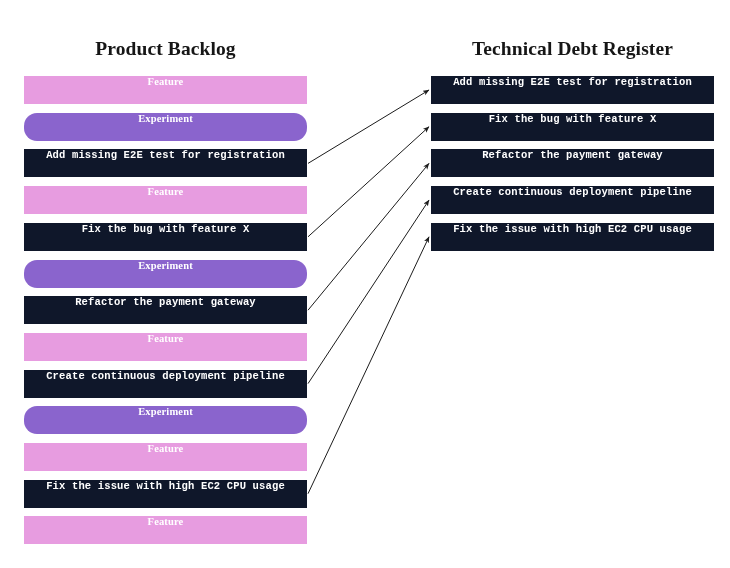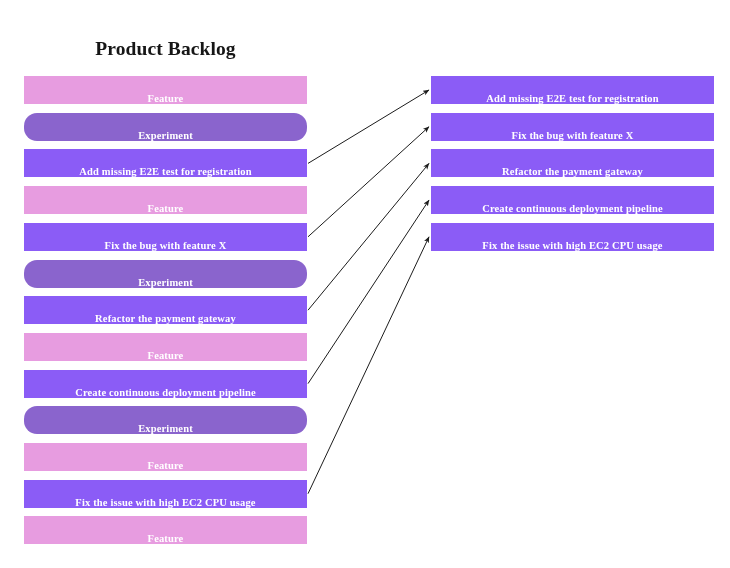--- a/index.html
+++ b/index.html
@@ -37,55 +37,56 @@
   }
   #title-left  { left: 24px;  width: 283px; top: 37px; font-family: Liberation Serif, serif; }
   #title-right { left: 431px; width: 283px; top: 37px; }
 
   
   .card {
     position: absolute;
     height: 28px;
     box-sizing: border-box;
     display: flex;
-    align-items: flex-end;
+    align-items: flex-start;
     justify-content: center;
     color: #ffffff;
     font-family: "Liberation Serif", "DejaVu Serif", serif;
     font-weight: bold;
     font-size: 10.5px;
     letter-spacing: 0.15px;
     white-space: nowrap;
     overflow: hidden;
   }
   .card.left  { left: 24px;  width: 283px; }
   .card.right { left: 431px; width: 283px; }
 
   .card.type-feature    { background: #e79ce0; }
   .card.type-experiment { background: #8a64cd; border-radius: 13px; }
-  .card.type-debt       { background: #8b5cf6; }
+  .card.type-debt       { background: #0f172a; font-family: Liberation Mono, monospace; }
 
   
   #arrows {
     position: absolute;
     left: 0;
     top: 0;
     width: 730px;
     height: 568px;
     pointer-events: none;
   }
   #arrows line { stroke: #1c1c1c; stroke-width: 1; }
 </style>
 </head>
 <body>
 
 <div id="diagram">
 
   <div class="col-title" id="title-left">Product Backlog</div>
 
+  <div class="col-title" id="title-right">Technical Debt Register</div>
 
   <div id="left-column">
       <div class="card left type-feature" style="top: 76px;">
         <span>Feature</span>
       </div>
       <div class="card left type-experiment" style="top: 112.7px;">
         <span>Experiment</span>
       </div>
       <div class="card left type-debt" style="top: 149.4px;">
         <span>Add missing E2E test for registration</span>

